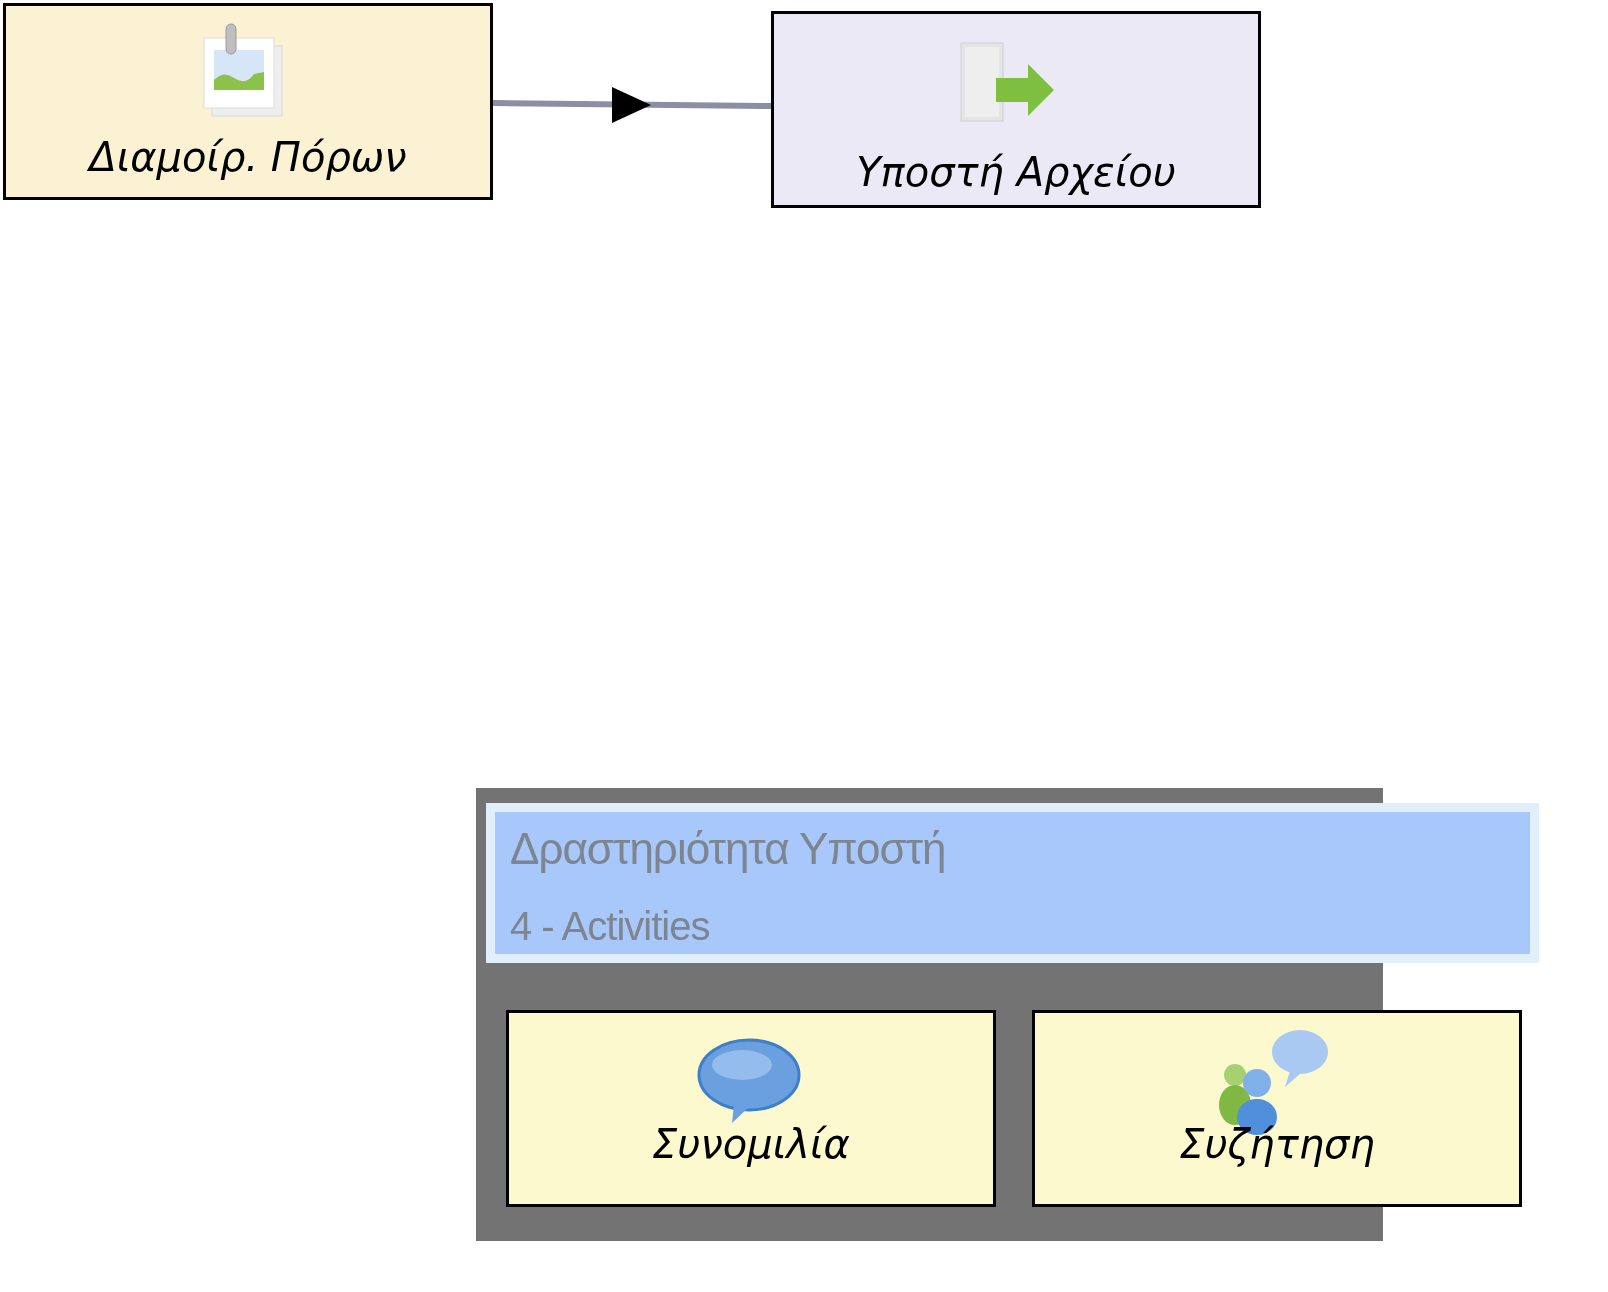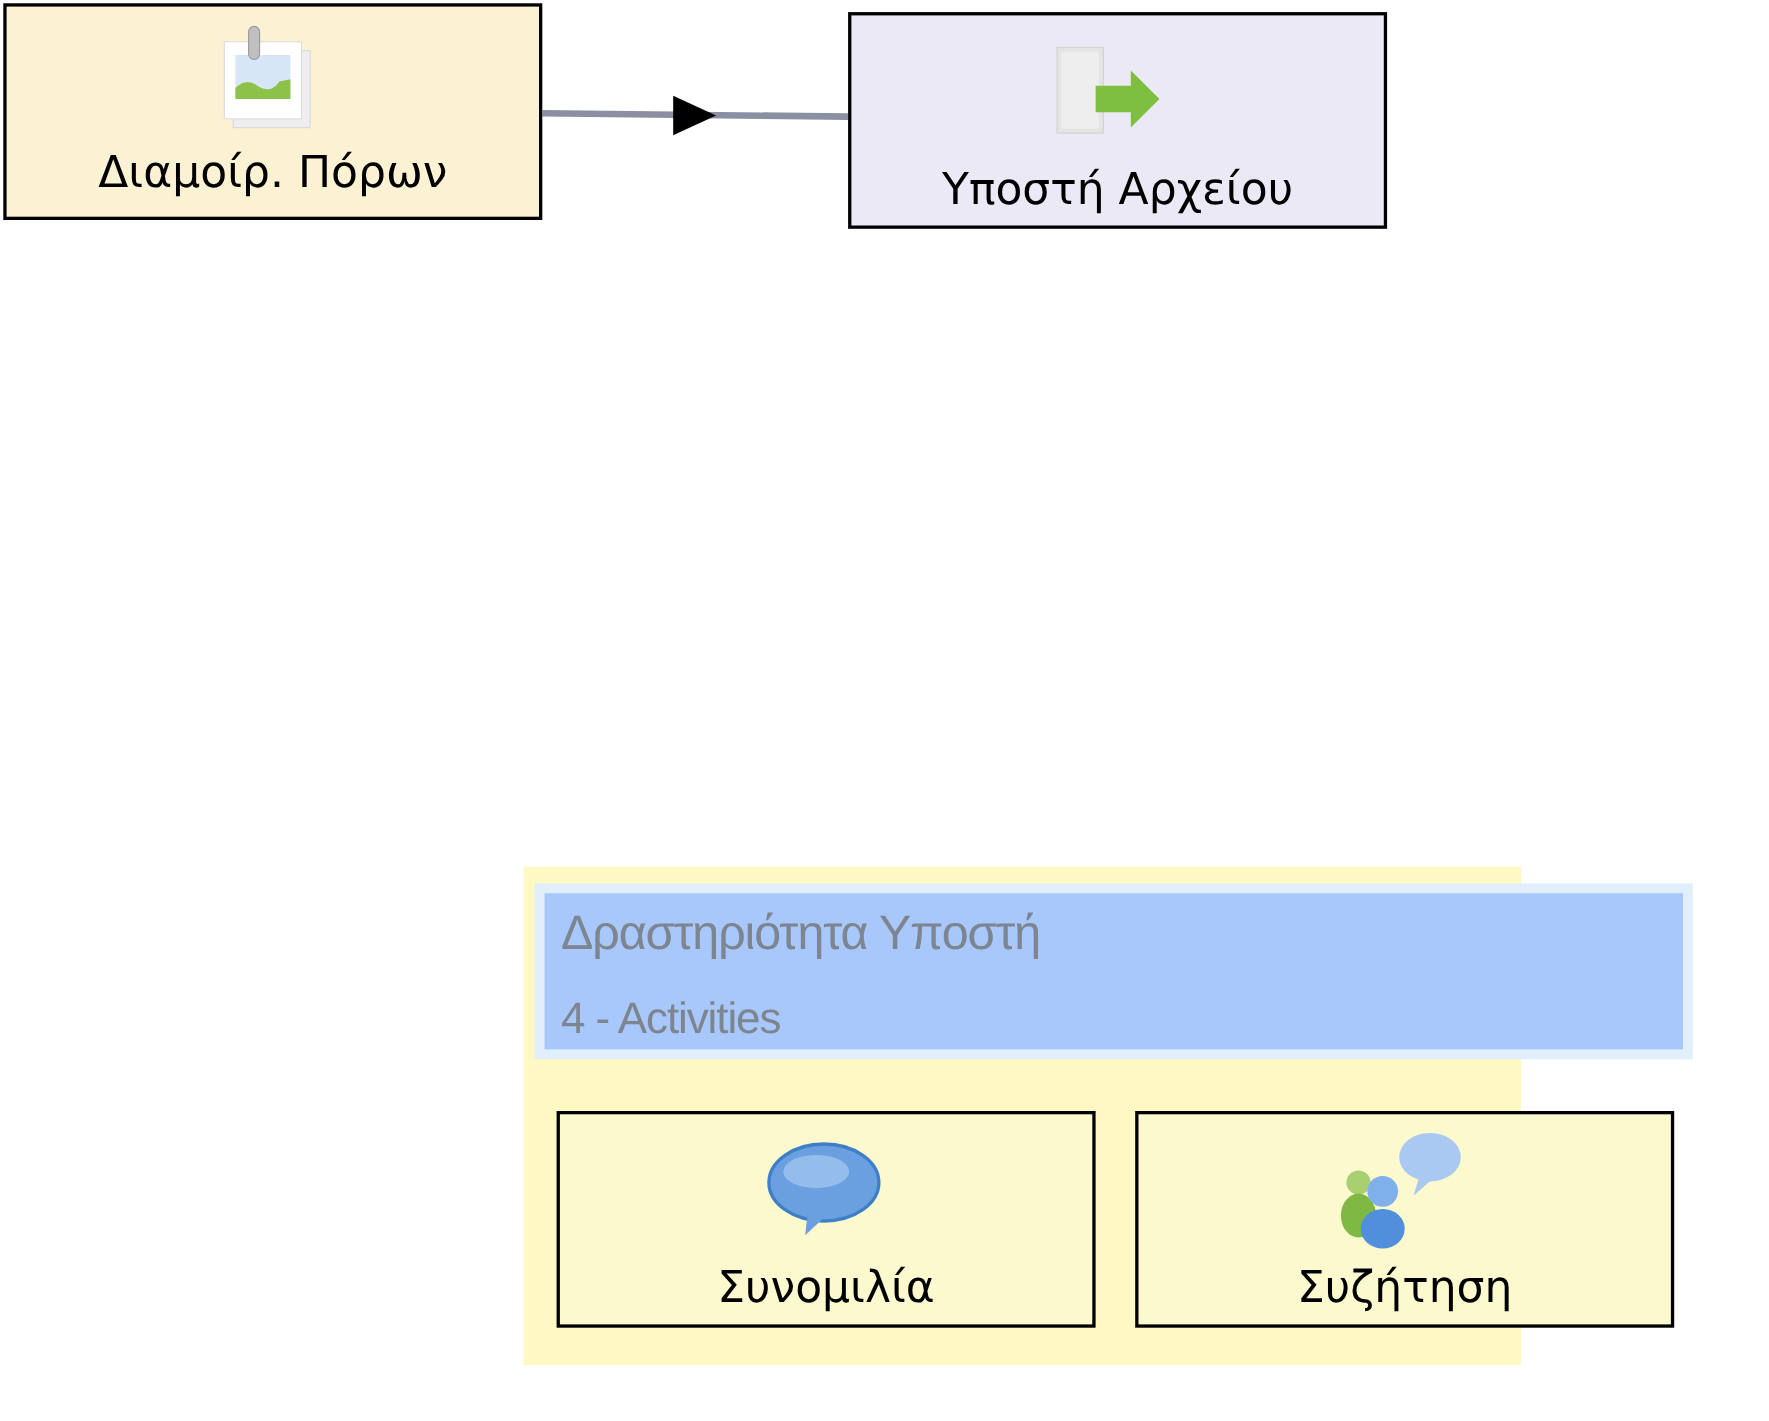--- a/index.html
+++ b/index.html
@@ -1,35 +1,35 @@
 <!DOCTYPE html>
 <html><head>
 <meta charset="utf-8">
 <style>
   html, body { margin:0; padding:0; }
   body { width:1608px; height:1292px; background:#ffffff; position:relative; overflow:hidden;
          font-family:"DejaVu Sans", sans-serif; }
   .node { position:absolute; box-sizing:border-box; border:3px solid #000; text-align:center; }
-  .node .label { position:absolute; left:0; right:0; font-size:40px; color:#000; }
+  .node .label { position:absolute; left:0; right:0; font-size:40px; color:#000;font-style:italic; }
   .icon { position:absolute; }
   #n1 { left:3px; top:3px; width:490px; height:197px; background:#fbf1d3; }
   #n2 { left:771px; top:11px; width:490px; height:197px; background:#ebe9f6; }
   #n1 .label { top:128px; }
   #n2 .label { top:135px; }
   #edge { position:absolute; left:0; top:0; }
-  #group { position:absolute; left:476px; top:788px; width:907px; height:453px; background:#fef9c3; }
+  #group { position:absolute; left:476px; top:788px; width:907px; height:453px; background:#737373; }
   #group-head-outer { position:absolute; left:10px; top:15px; width:1053px; height:160px; background:#e1effc; }
   #group-head { position:absolute; left:9px; top:9px; width:1035px; height:142px; background:#a8c7fb;
                 font-family:"Liberation Sans", sans-serif; color:#7d8590; }
   #group-title { position:absolute; left:15px; top:12px; font-size:44px; letter-spacing:-1px; }
   #group-sub { position:absolute; left:15px; top:92px; font-size:40px; letter-spacing:-1px; }
   .child { background:#fcf9cf; width:490px; height:197px; }
   #c1 { left:30px; top:222px; }
   #c2 { left:556px; top:222px;padding-left:16px; }
-  .child .label { top:135px; }
+  .child .label { top:108px; }
 </style>
 </head>
 <body>
 
 <svg id="edge" width="1608" height="300">
   <line x1="493" y1="103" x2="771" y2="106" stroke="#8a8fa3" stroke-width="6"></line>
   <polygon points="612,87 612,123 651,105" fill="#000"></polygon>
 </svg>
 
 <div class="node" id="n1">

